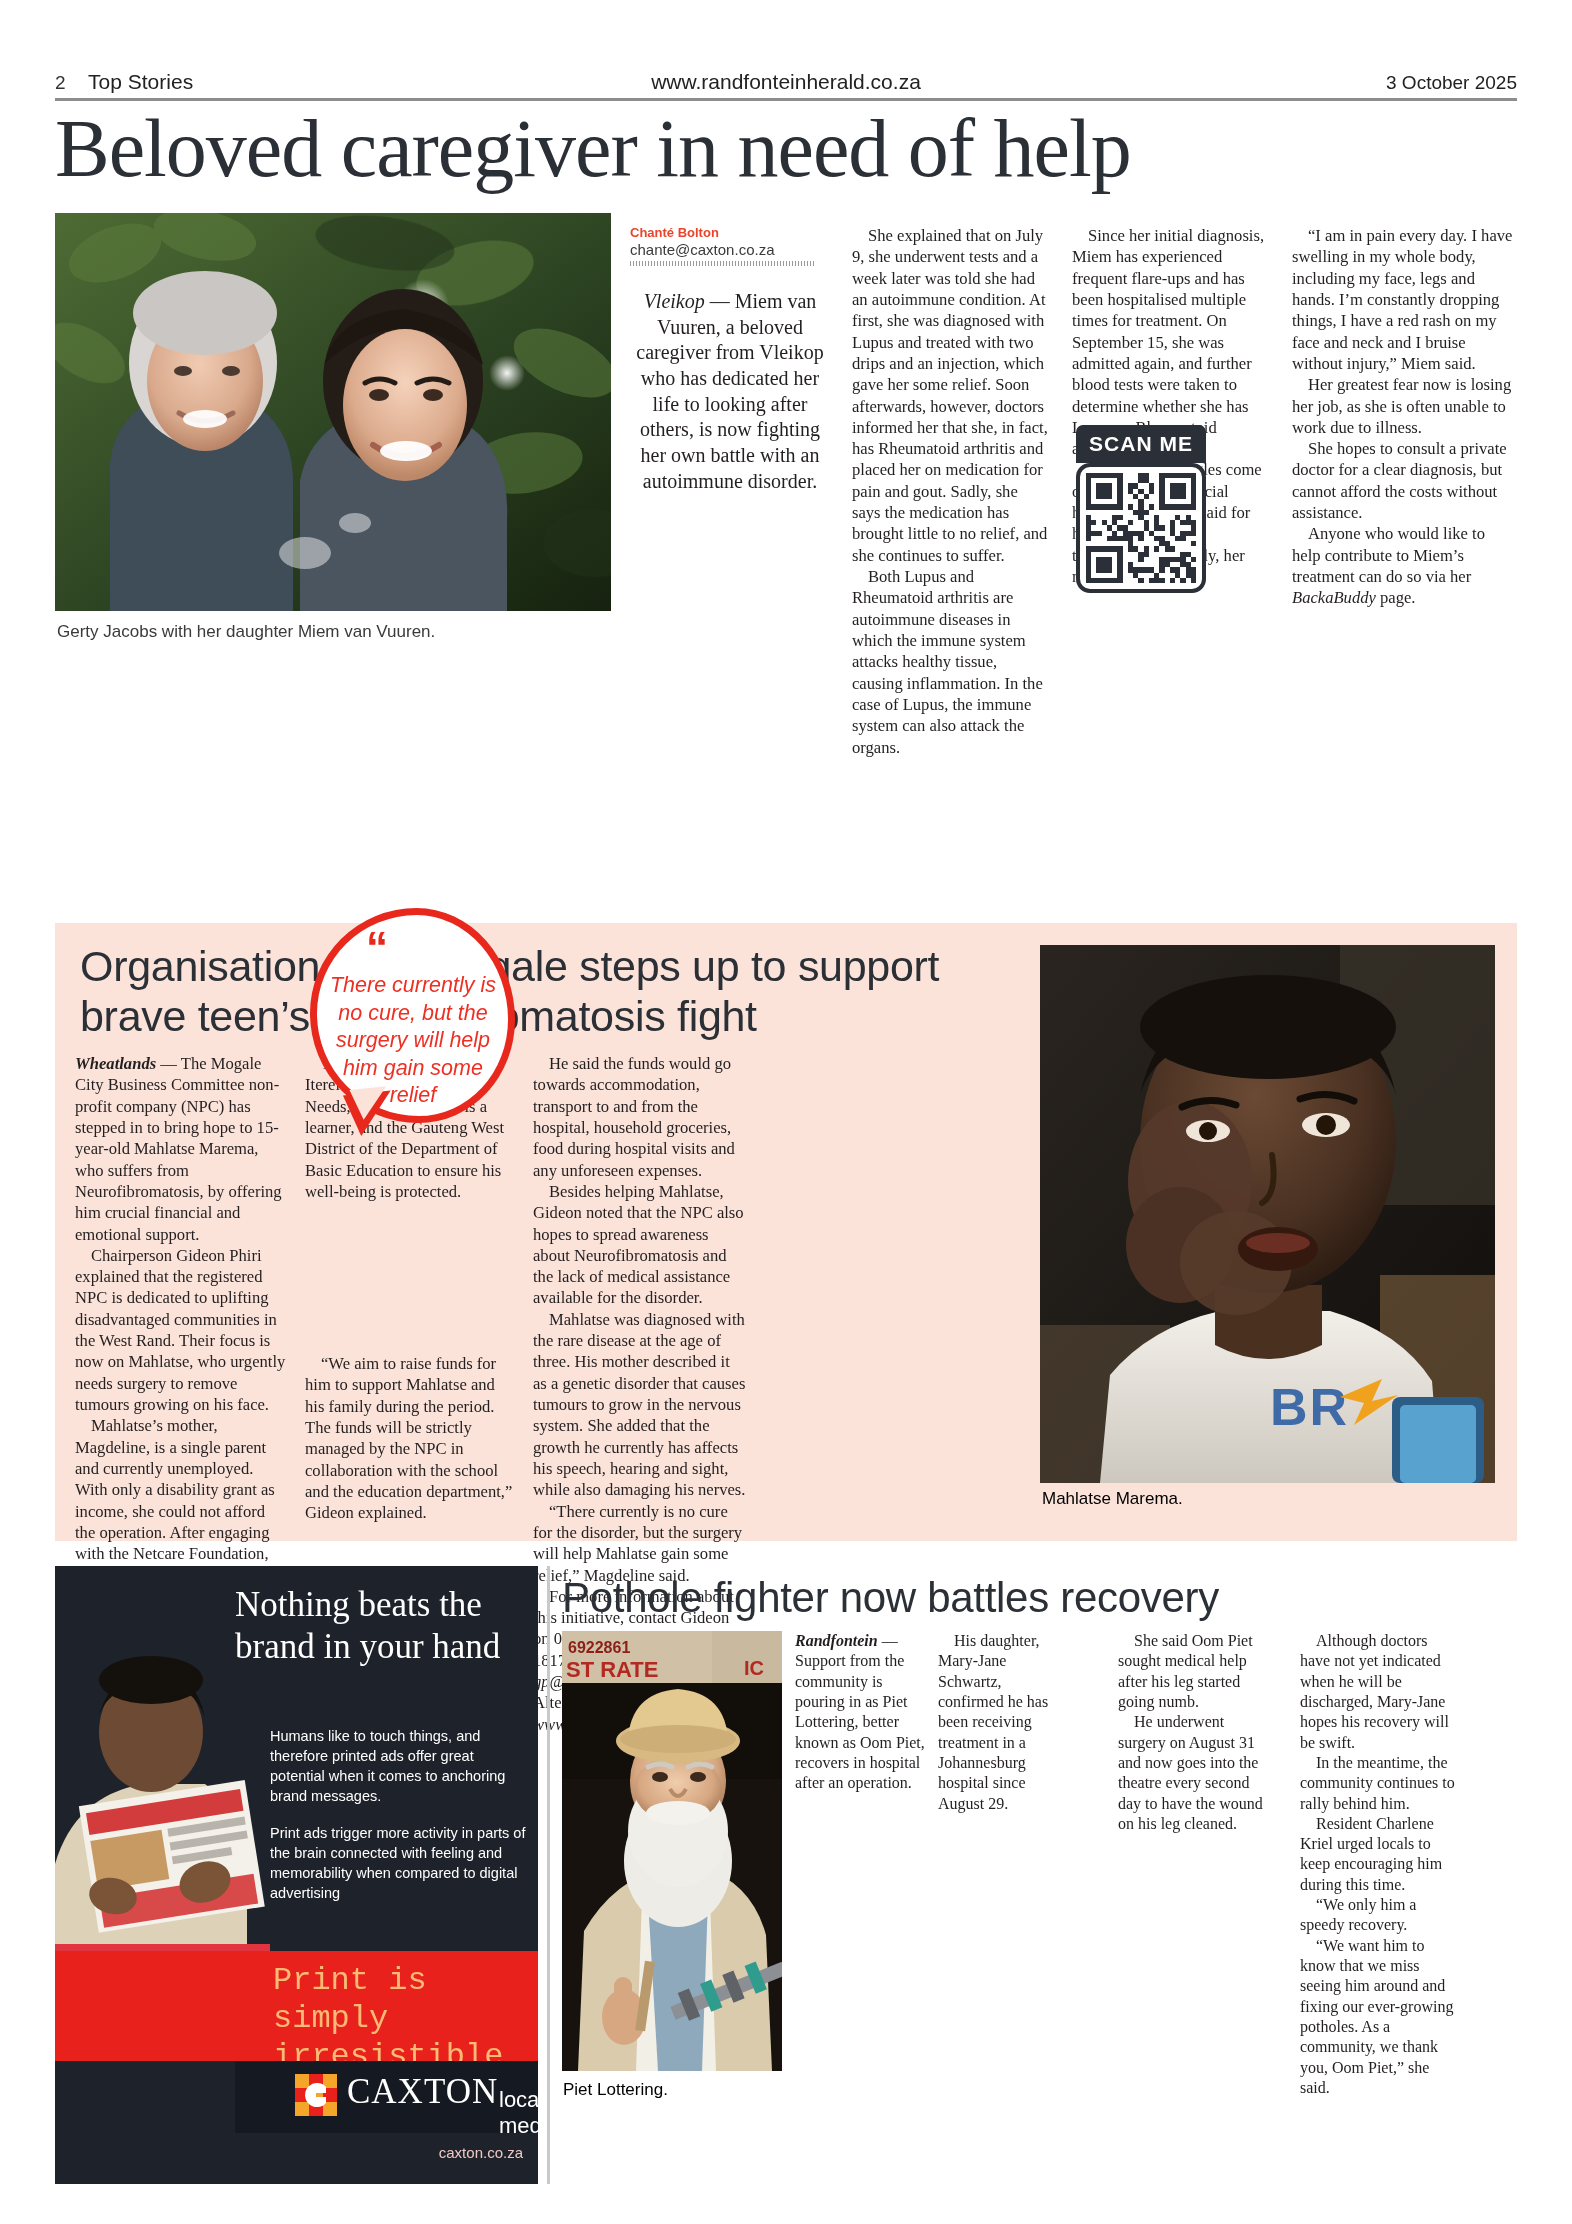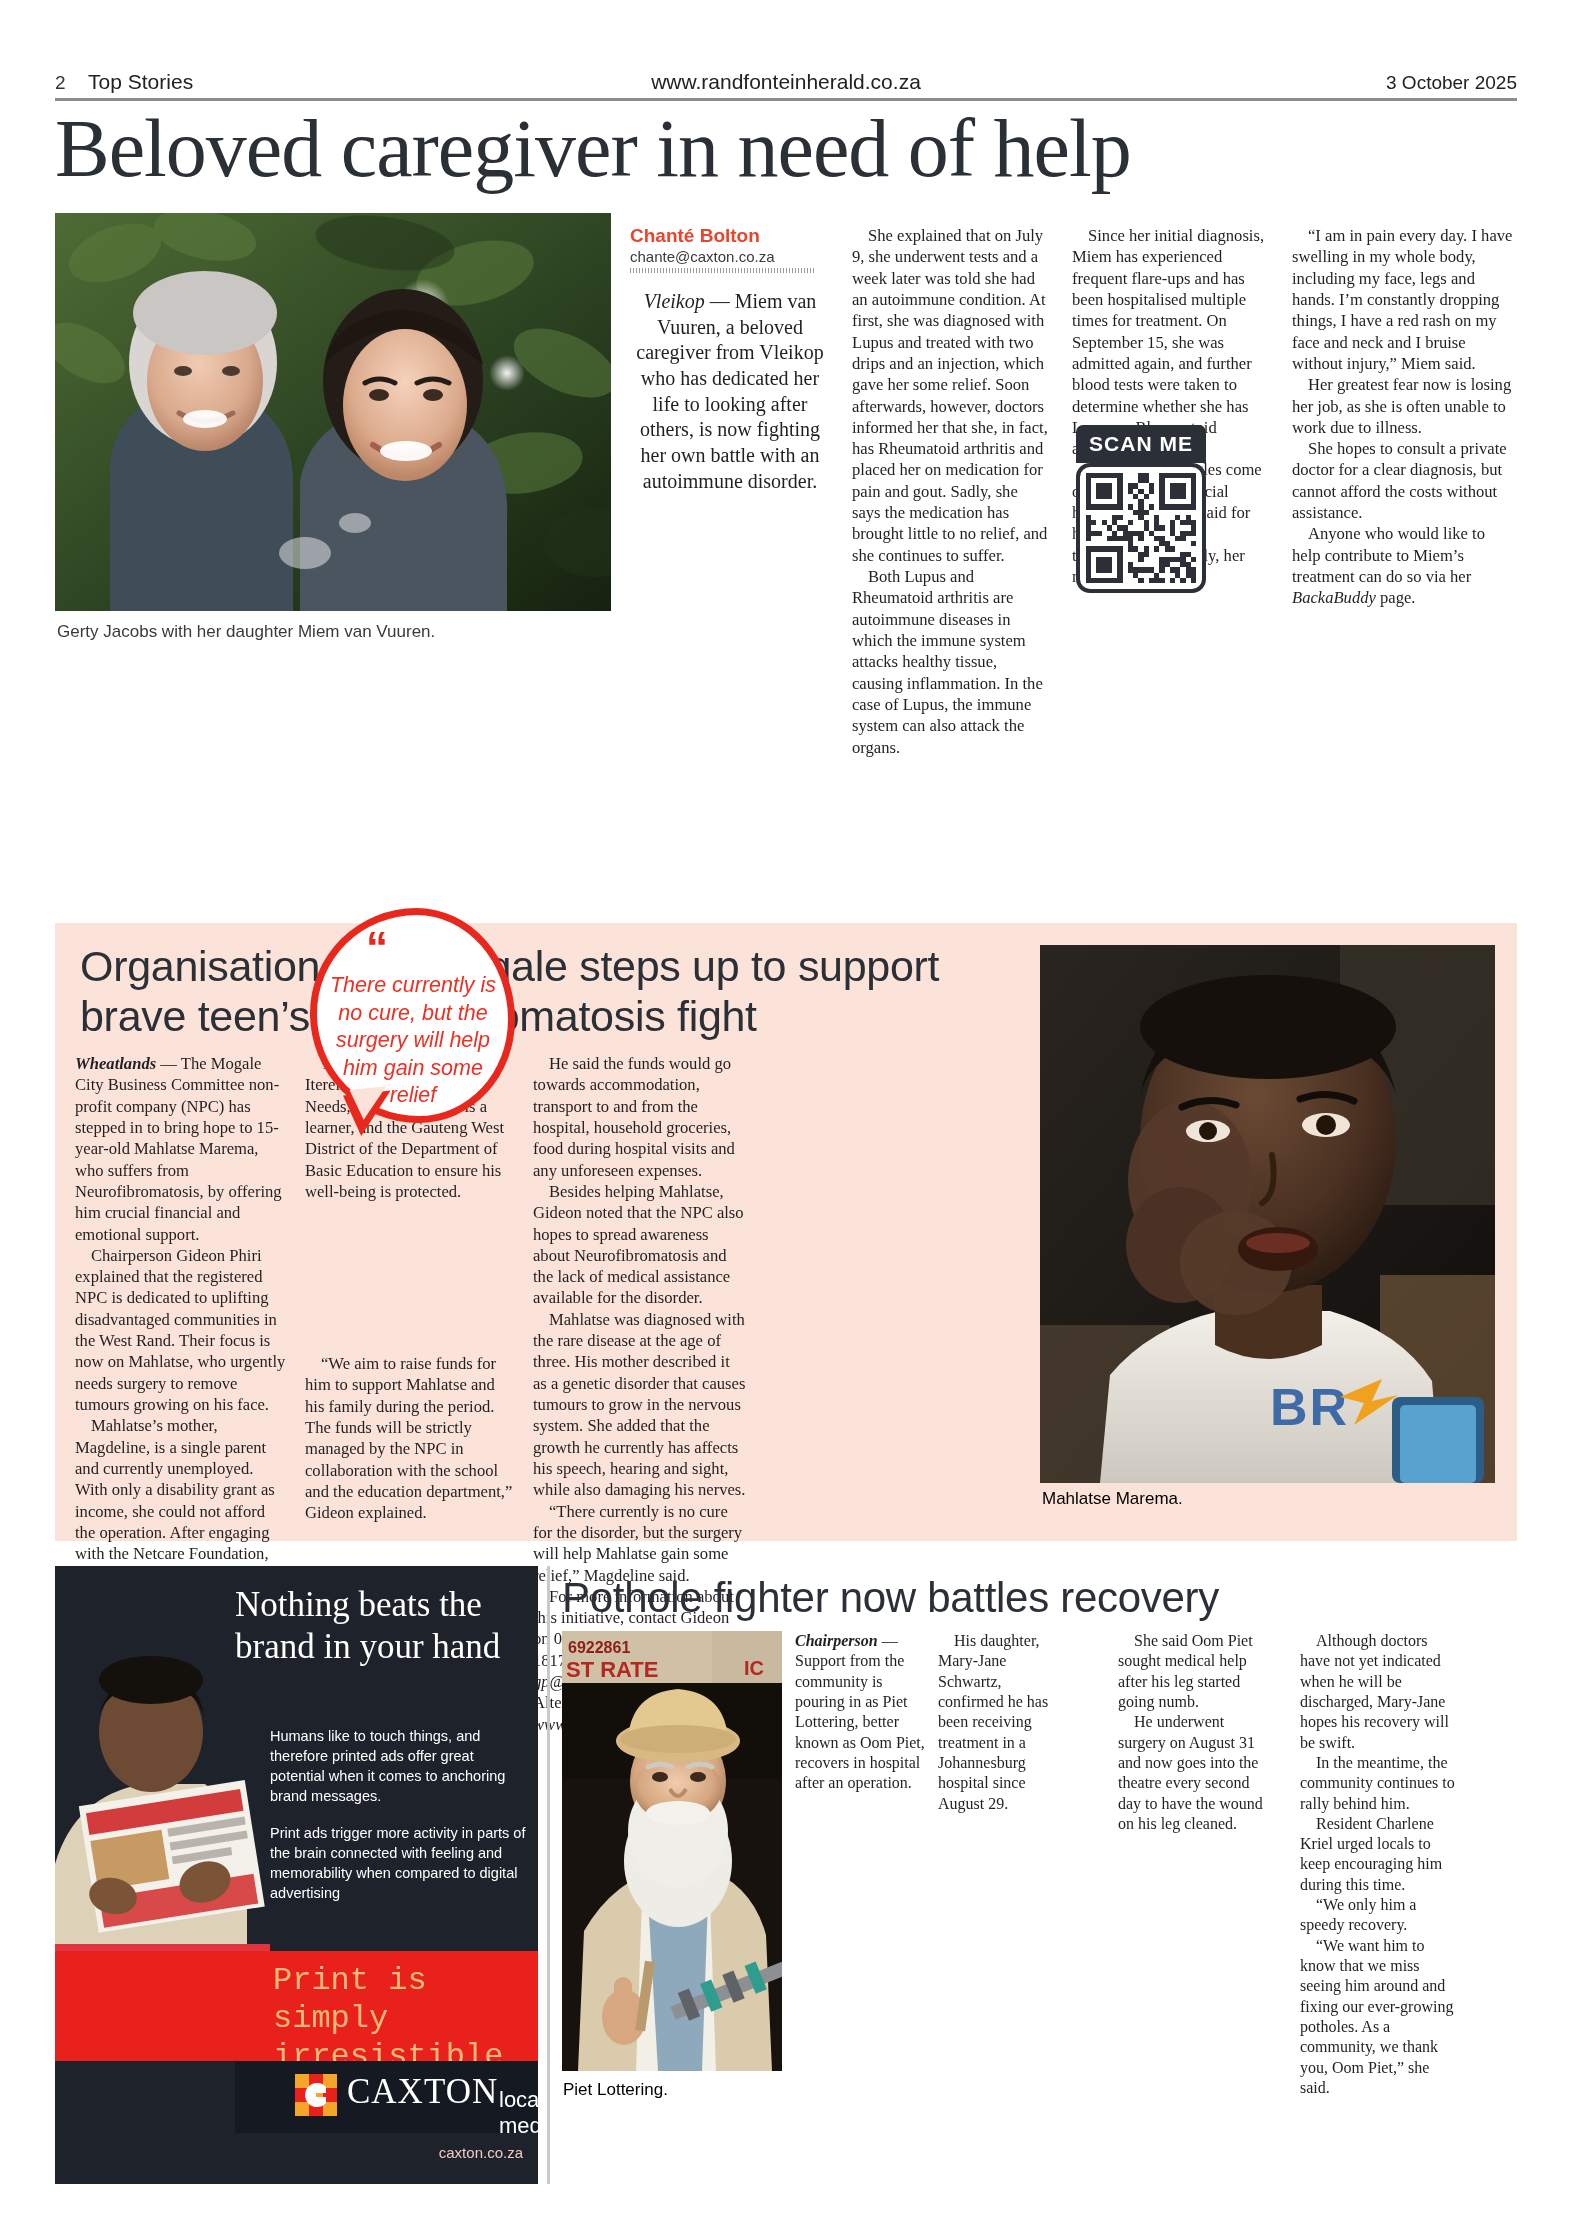--- a/index.html
+++ b/index.html
@@ -39,21 +39,21 @@
   }
   .cap1{
     position:absolute;left:57px;top:622px;width:600px;
     font-family:"Liberation Sans Narrow","Liberation Sans",sans-serif;
     font-size:17px;color:#3a3a3a;
   }
 
   .byline{position:absolute;left:630px;top:225px;width:200px;}
   .byline-name{
     font-family:"Liberation Sans Narrow","Liberation Sans",sans-serif;
-    font-weight:bold;font-size:19px;color:#e8452c;
+    font-weight:bold;font-size:13px;color:#e8452c;
   }
   .byline-mail{
     font-family:"Liberation Sans Narrow","Liberation Sans",sans-serif;
     font-size:15px;color:#3a3a3a;margin-top:1px;
   }
   .byline-rule{
     margin-top:3px;width:186px;height:5px;
     background:repeating-linear-gradient(to right,#9a9a9a 0 1px,transparent 1px 3px);
   }
 
@@ -956,21 +956,21 @@
         <rect x="146" y="346" width="12" height="30" fill="#2f9c8e"></rect>
         <rect x="170" y="346" width="12" height="30" fill="#5f6367"></rect>
         <rect x="194" y="346" width="12" height="30" fill="#2f9c8e"></rect>
       </g>
       <rect x="78" y="330" width="10" height="70" fill="#b99a6d" transform="rotate(8 83 365)"></rect>
     </svg>
   </div>
   <div class="cap3">Piet Lottering.</div>
 
   <div class="col s3-narrow s3c1">
-    <p class="noind"><strong style="font-style:italic">Chairperson</strong><span> — </span><span>Support from the community is pouring in as Piet Lottering, better known as Oom Piet, recovers in hospital after an operation.</span></p>
+    <p class="noind"><strong style="font-style:italic">Randfontein</strong><span> — </span><span>Support from the community is pouring in as Piet Lottering, better known as Oom Piet, recovers in hospital after an operation.</span></p>
   </div>
   <div class="col s3-narrow s3c2">
     <p>His daughter, Mary-Jane Schwartz, confirmed he has been receiving treatment in a Johannesburg hospital since August 29.</p>
   </div>
   <div class="col s3-narrow s3c3">
     <p>She said Oom Piet sought medical help after his leg started going numb.</p>
     <p>He underwent surgery on August 31 and now goes into the theatre every second day to have the wound on his leg cleaned.</p>
   </div>
   <div class="col s3-narrow s3c4">
     <p>Although doctors have not yet indicated when he will be discharged, Mary-Jane hopes his recovery will be swift.</p>

